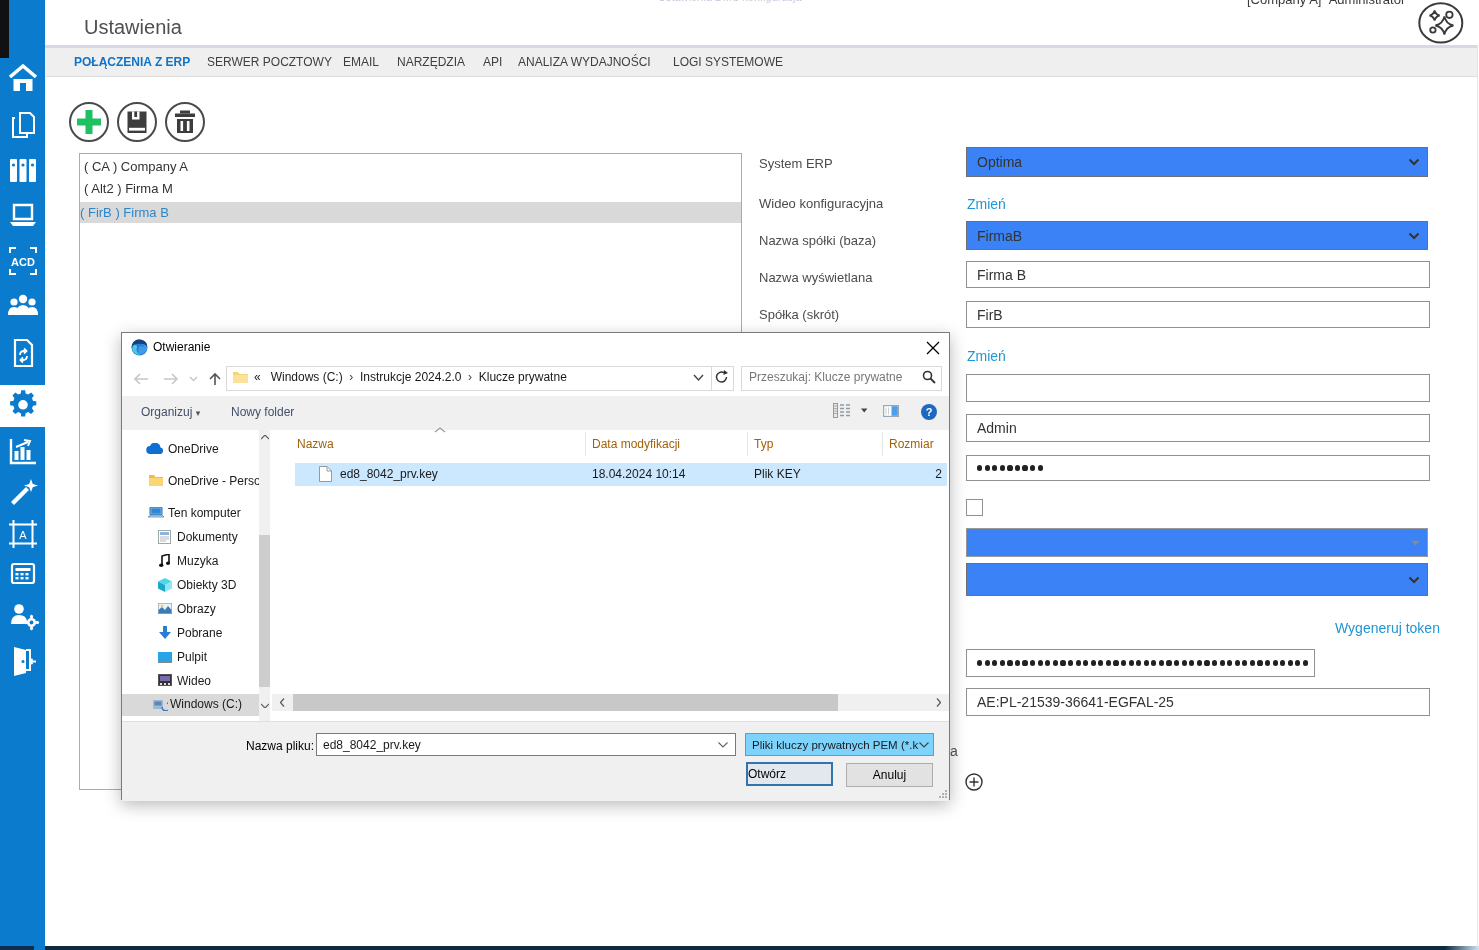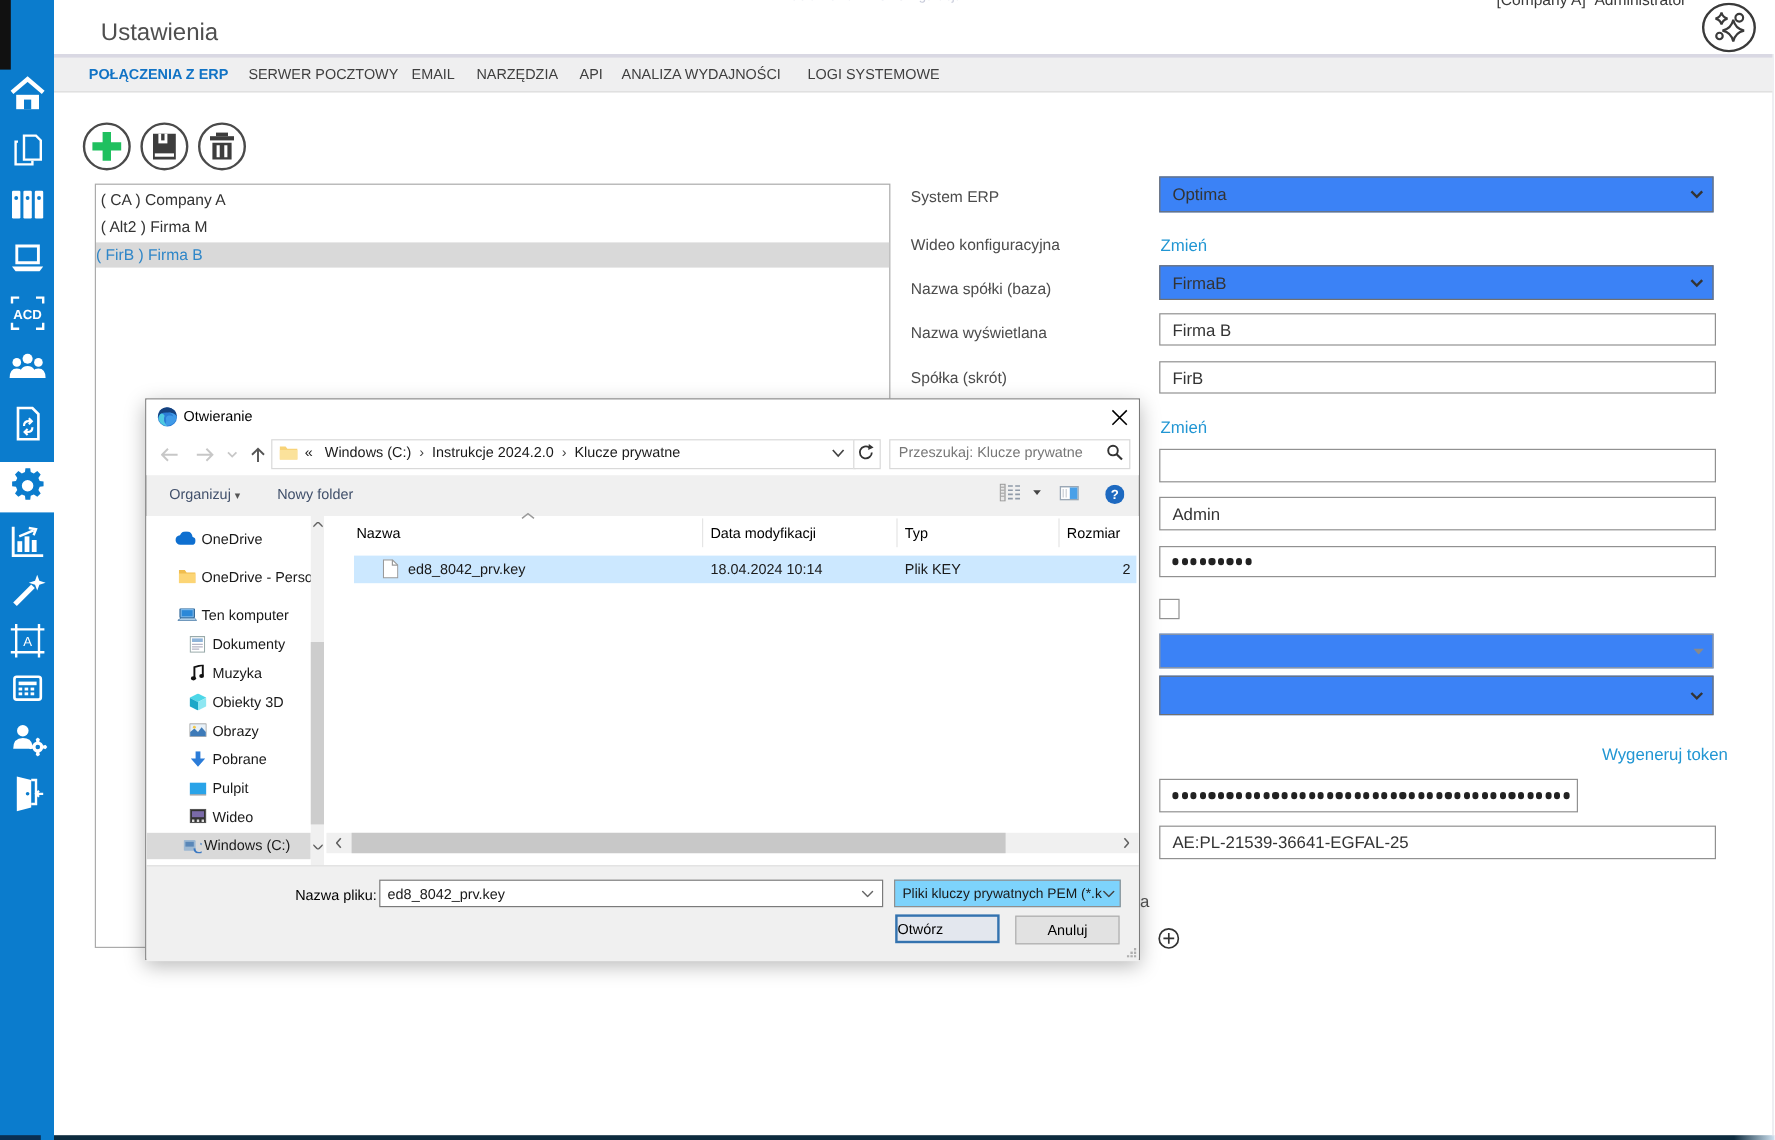--- a/index.html
+++ b/index.html
@@ -343,21 +343,21 @@
     <rect x="8.5" y="1.2" width="6.3" height="9.6" fill="#4aa0e8"></rect>
     <path d="M3 2.5 v7 M5.5 2.5 v7" stroke="#c8cdd4" stroke-width="1"></path>
   </svg>
   <svg class="abs" style="left:799px;top:71px;" width="16" height="16" viewBox="0 0 16 16">
     <circle cx="8" cy="8" r="8" fill="#1d69c0"></circle>
     <text x="8" y="12" text-anchor="middle" font-size="11" font-weight="bold" fill="#fff" font-family="Liberation Sans">?</text>
   </svg>
 
   <div class="abs" style="left:0;top:97px;width:827px;height:291px;background:#fff;"></div>
 
-  <div class="abs" style="left:150px;top:97px;width:677px;height:26px;font-size:12px;color:#000000;">
+  <div class="abs" style="left:150px;top:97px;width:677px;height:26px;font-size:12px;color:#a16207;">
     <svg class="abs" style="left:162px;top:-3px;" width="12" height="6" viewBox="0 0 12 6">
           <path d="M1 5 L6 1 L11 5" stroke="#9a9a9a" stroke-width="1.2" fill="none"></path>
         </svg>
     <span class="abs" style="left:25px;top:7px;">Nazwa</span>
     <span class="abs" style="left:320px;top:7px;">Data modyfikacji</span>
     <span class="abs" style="left:482px;top:7px;">Typ</span>
     <span class="abs" style="left:617px;top:7px;">Rozmiar</span>
     <div class="abs" style="left:313px;top:2px;width:1px;height:24px;background:#e5e5e5;"></div>
     <div class="abs" style="left:475px;top:2px;width:1px;height:24px;background:#e5e5e5;"></div>
     <div class="abs" style="left:610px;top:2px;width:1px;height:24px;background:#e5e5e5;"></div>

